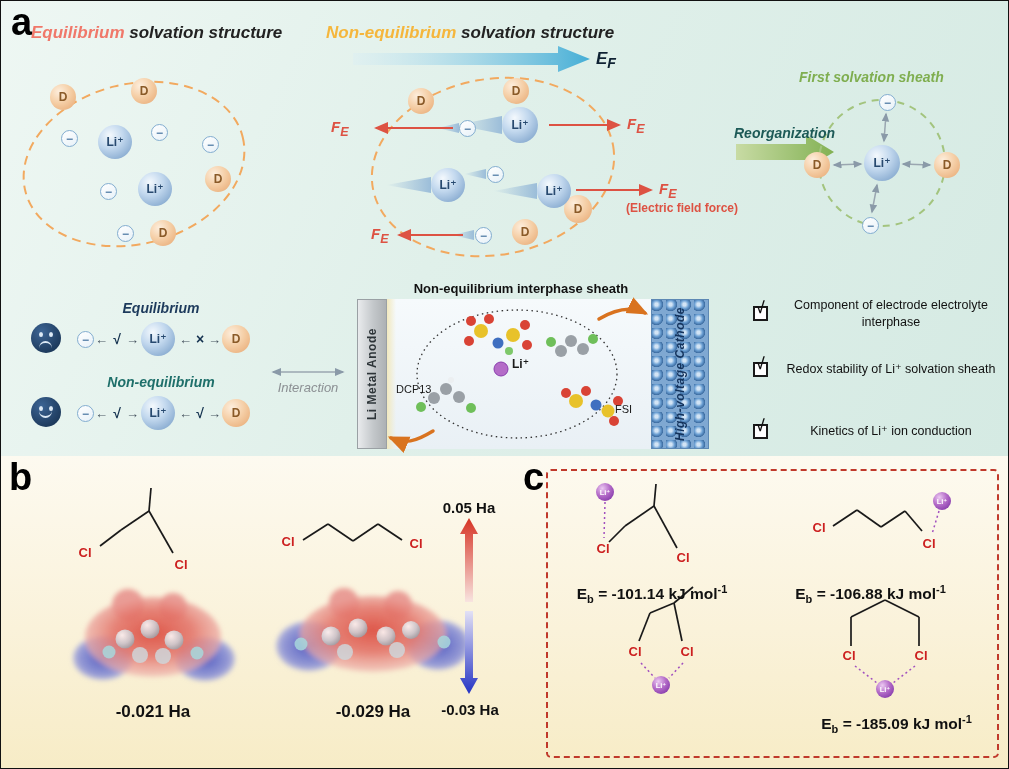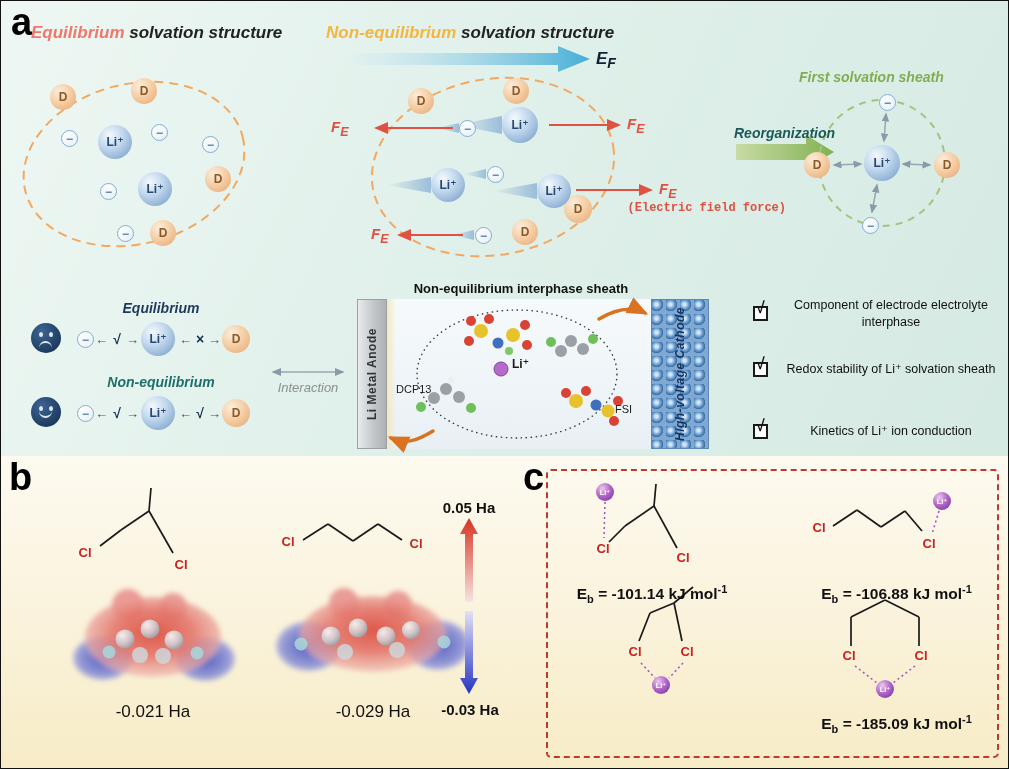--- a/index.html
+++ b/index.html
@@ -23,21 +23,21 @@
   .li { background:radial-gradient(circle at 35% 30%, #f4f9fd 0%, #c2d8ee 40%, #88abd0 82%, #6f95be 100%);
         color:#27496f; font-size:12px; }
   .d  { background:radial-gradient(circle at 35% 30%, #fdeedd 0%, #f5cfa7 45%, #e9ad79 90%);
         color:#8a5a28; font-size:12px; }
   .minus { position:absolute; width:17px; height:17px; border-radius:50%;
            background:linear-gradient(145deg,#ffffff,#e7f1f8); border:1.5px solid #83add0;
            color:#5781a9; font-size:12px; font-weight:bold; display:flex; align-items:center; justify-content:center; }
 
   .ef-label { position:absolute; color:#0f2233; font-weight:bold; font-style:italic; font-size:17px; }
   .fe-label { position:absolute; color:#dd5243; font-weight:bold; font-style:italic; font-size:15px; }
-  .note-red { position:absolute; color:#dd5243; font-weight:bold; font-size:12px; text-align:right;font-family:Liberation Mono, monospace; }
+  .note-red { position:absolute; color:#dd5243; font-weight:bold; font-size:12px; text-align:left; }
   .green-title { position:absolute; color:#7fae4f; font-weight:bold; font-style:italic; font-size:14px; }
   .reorg-label { position:absolute; color:#1d5a57; font-weight:bold; font-style:italic; font-size:14px; }
   .row-label { position:absolute; font-weight:bold; font-style:italic; font-size:14px; color:#1d3a5c; text-align:center; }
   .row-label.ne { color:#1e6f6a; }
   .interaction-label { position:absolute; color:#8b8f93; font-style:italic; font-size:13px; text-align:center; }
 
   .conn { position:absolute; display:flex; justify-content:space-between; align-items:center; height:16px; }
   .conn .ar { color:#44525e; font-size:13px; line-height:1; }
   .conn .sym { color:#12304e; font-weight:bold; font-size:14px; line-height:1; }
 
@@ -65,21 +65,21 @@
             font-weight:bold; font-size:12px; color:#2d3438; letter-spacing:.5px; }
   .cathode .v-text { color:#14335c; font-style:italic; }
   .mini-label { position:absolute; font-size:11px; color:#1a1a1a; }
   .mini-label.b { font-weight:bold; font-size:12px; }
 
   .check-item { position:absolute; display:flex; gap:9px; align-items:center; width:252px; }
   .checkbox { position:relative; width:15px; height:15px; border:2px solid #1a1a1a; background:#fff; flex:none; }
   .checkbox .mark { position:absolute; left:1px; top:-8px; font-size:16px; font-weight:bold; color:#111; line-height:1; }
   .check-text { font-weight:normal; font-size:12.5px; color:#111; text-align:center; flex:1; line-height:1.35; }
 
-  .esp-value { position:absolute; font-weight:normal; font-size:17px; color:#111; text-align:center; }
+  .esp-value { position:absolute; font-weight:bold; font-size:17px; color:#111; text-align:center; }
   .scale-label { position:absolute; font-weight:bold; font-size:15px; color:#111; text-align:center; }
   .red-dash-box { position:absolute; left:545px; top:468px; width:453px; height:289px;
                   border:2px dashed #c0392b; border-radius:5px; }
   .eb { position:absolute; font-weight:bold; font-size:15.5px; color:#111; text-align:center; white-space:nowrap; }
   .eb sub { font-size:11px; } .eb sup { font-size:11px; }
 </style>
 </head>
 <body>
 
 <div id="figure">
@@ -472,21 +472,21 @@
     <div class="esp-value" style="left:66px;top:246px;width:172px">-0.021 Ha</div>
     <div class="esp-value" style="left:286px;top:246px;width:172px">-0.029 Ha</div>
 
     <div class="red-dash-box" style="top:13px"></div>
 
     <div class="eb" style="left:556px;top:127px;width:190px">
       <span>E</span><sub>b</sub>
       <span>= -101.14</span>
       <span>kJ mol</span><sup>-1</sup>
     </div>
-    <div class="eb" style="left:798px;top:127px;width:195px">
+    <div class="eb" style="left:772px;top:127px;width:195px">
       <span>E</span><sub>b</sub>
       <span>= -106.88</span>
       <span>kJ mol</span><sup>-1</sup>
     </div>
     <div class="eb" style="left:798px;top:257px;width:195px">
       <span>E</span><sub>b</sub>
       <span>= -185.09</span>
       <span>kJ mol</span><sup>-1</sup>
     </div>
   </section>

